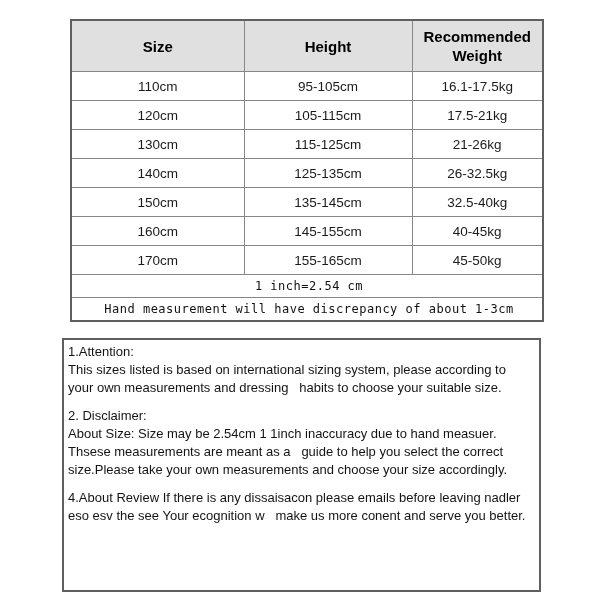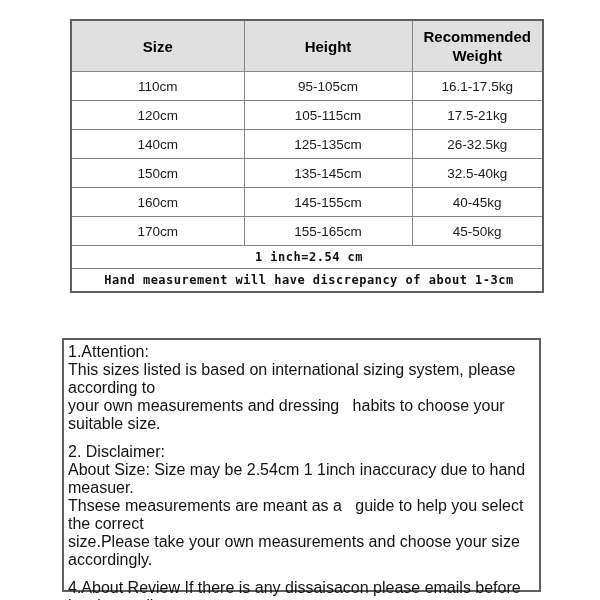--- a/index.html
+++ b/index.html
@@ -44,37 +44,37 @@
     line-height: 19px;
   }
   .size-table tbody.data-rows td {
     height: 28px;
     font-size: 13.5px;
     color: #1b1b1b;
   }
   .size-table tbody.footnote-rows td {
     height: 22px;
     font-family: "DejaVu Sans Mono", monospace;
-    font-weight: bold;
+    font-weight: normal;
     font-size: 12px;
     letter-spacing: 0.5px;
     color: #111111;
     padding-left: 8px;
   }
   .notes-box {
     position: absolute;
     left: 62px;
     top: 338px;
     width: 479px;
     height: 254px;
     box-sizing: border-box;
     border: 2px solid var(--border-strong, #5f5f5f);
     background: #ffffff;
     padding: 3px 2px 0 4px;
-    font-size: 16px;
+    font-size: 13px;
     line-height: 18px;
     color: #141414;
   }
   .note-section {
     white-space: pre-wrap;
     margin: 0 0 10px 0;
   }
 </style>
 </head>
 <body>
@@ -95,20 +95,25 @@
   <tbody class="data-rows">
       <tr>
         <td>110cm</td>
         <td>95-105cm</td>
         <td>16.1-17.5kg</td>
       </tr>
       <tr>
         <td>120cm</td>
         <td>105-115cm</td>
         <td>17.5-21kg</td>
+      </tr>
+      <tr>
+        <td>130cm</td>
+        <td>115-125cm</td>
+        <td>21-26kg</td>
       </tr>
       <tr>
         <td>140cm</td>
         <td>125-135cm</td>
         <td>26-32.5kg</td>
       </tr>
       <tr>
         <td>150cm</td>
         <td>135-145cm</td>
         <td>32.5-40kg</td>

